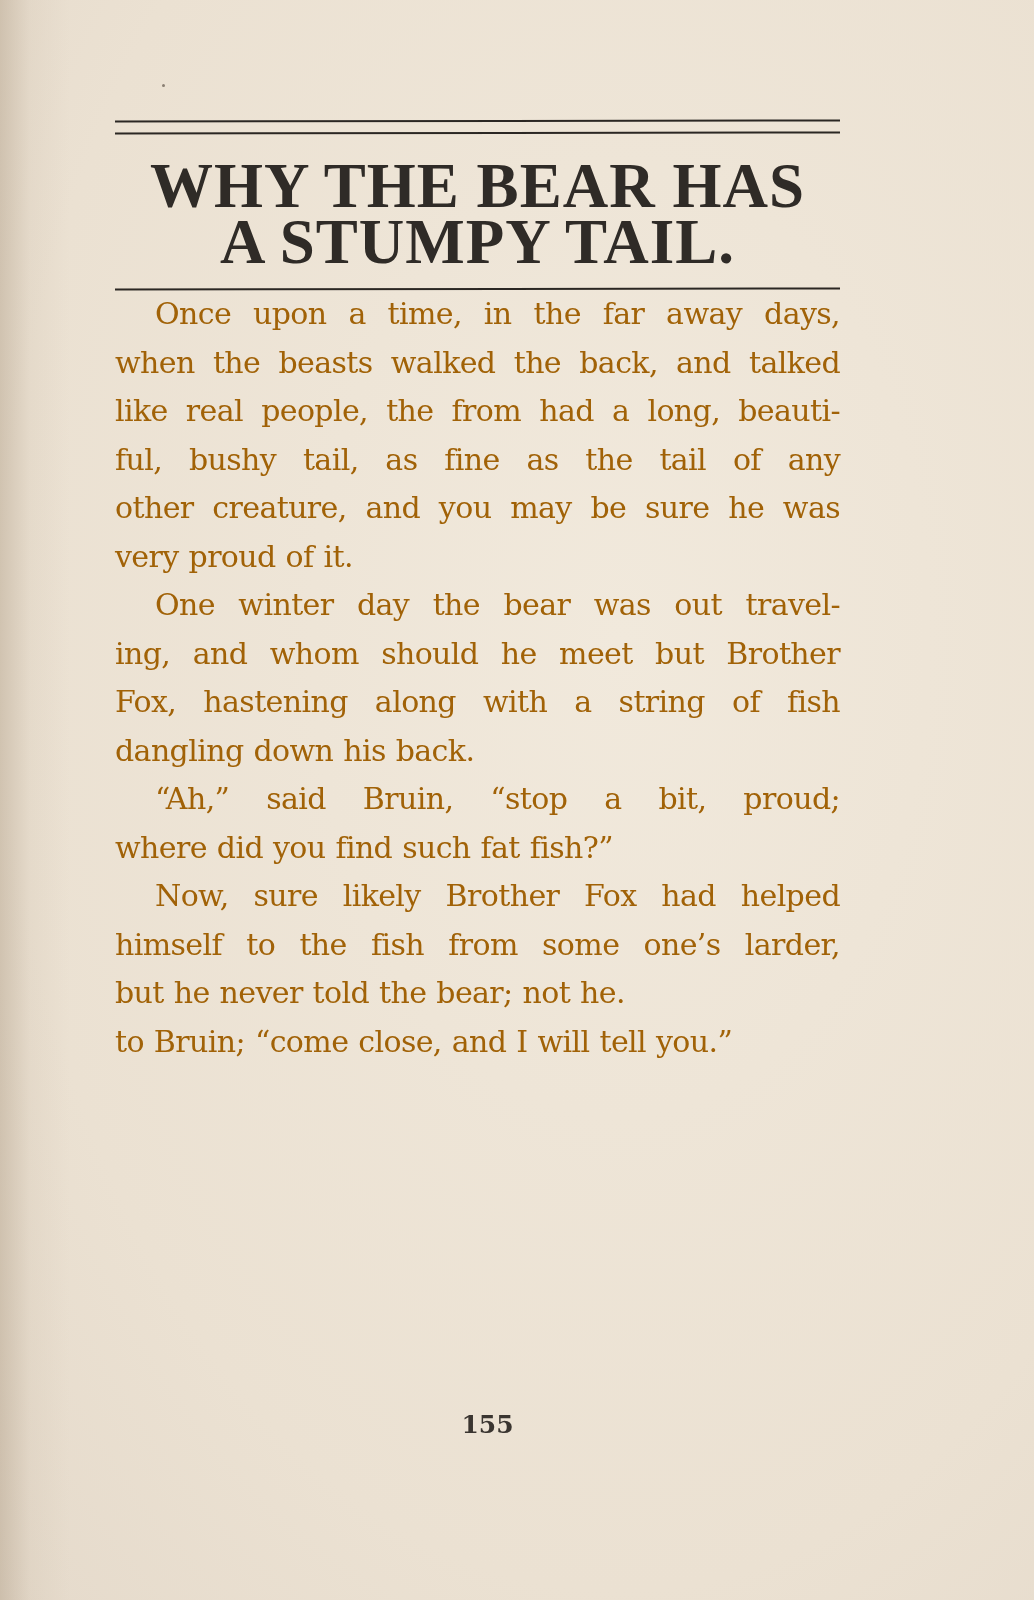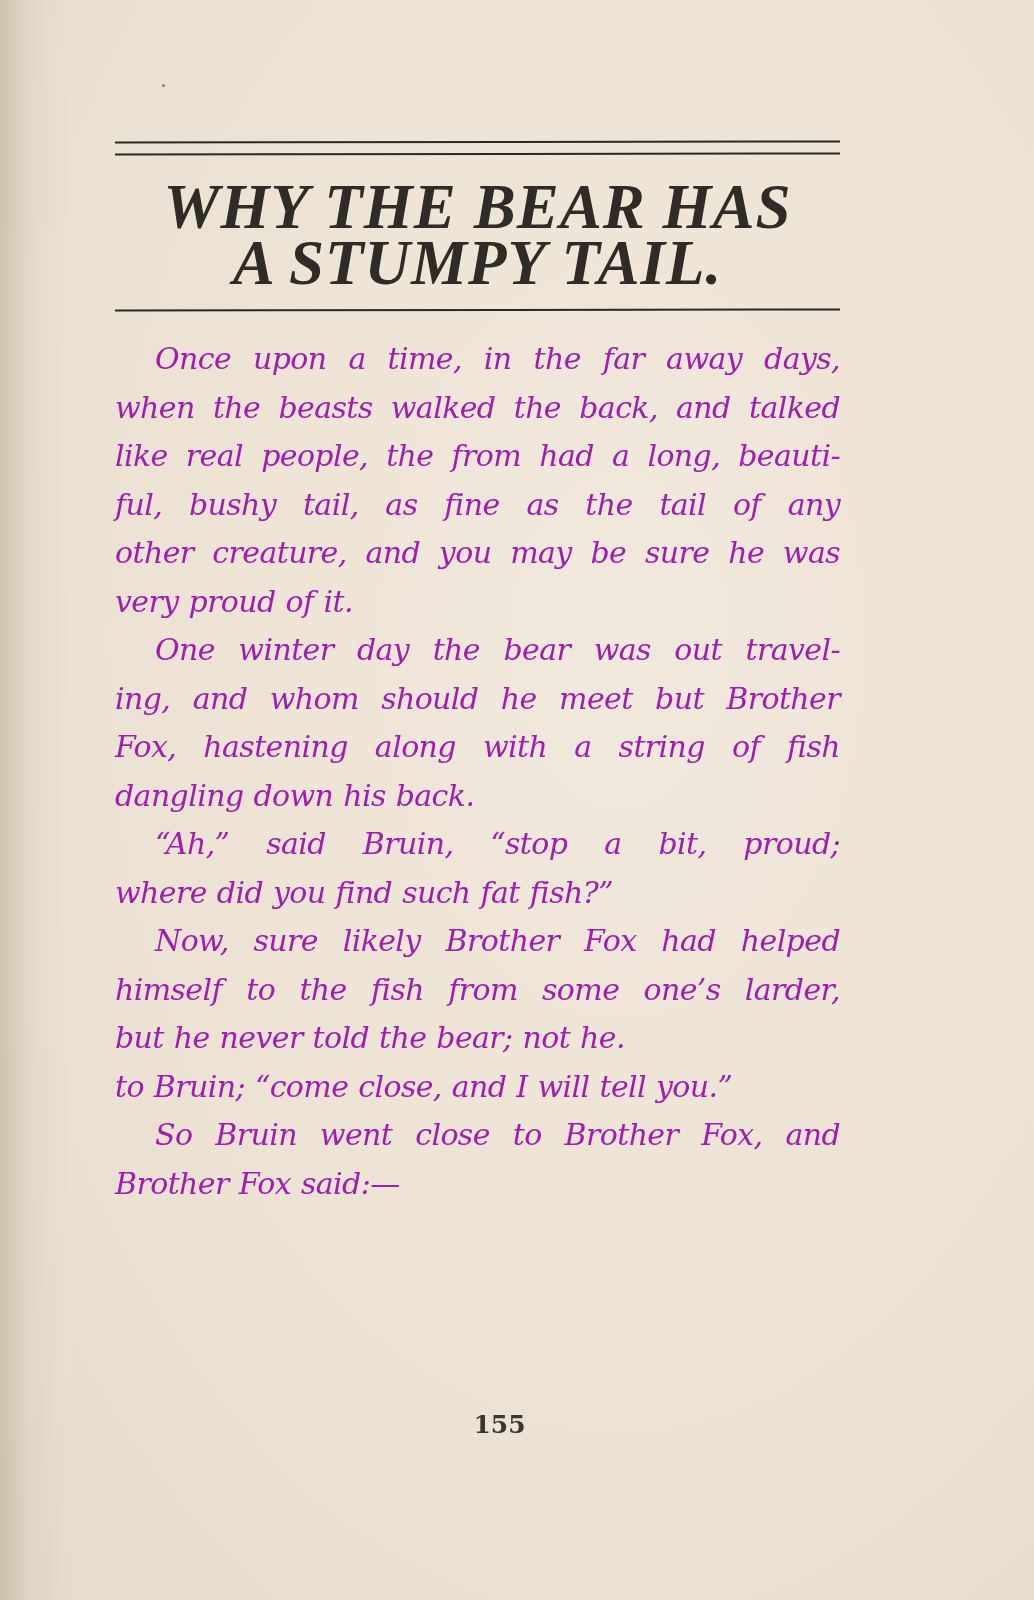--- a/index.html
+++ b/index.html
@@ -14,23 +14,22 @@
         linear-gradient(90deg, rgba(160,140,115,0.35) 0px, rgba(200,185,165,0.18) 30px, rgba(0,0,0,0) 70px),
         radial-gradient(ellipse at 60% 40%, #f1e9dc 0%, #ebe1d2 70%, #e5dacb 100%);
       position: relative;
       overflow: hidden;
       font-family: "DejaVu Serif", "Liberation Serif", serif;
       color: #2e2a26;
     }
     .page {
       position: absolute;
       left: 115px;
-      top: 141px;
+      top: 120px;
       width: 725px;
-      font-style: italic;
     }
     .rule-top-1 {
       height: 2px;
       background: #2b2723;
       margin: 0;
       transform: rotate(-0.08deg);
     }
     .rule-top-2 {
       height: 2px;
       background: #2b2723;
@@ -51,44 +50,43 @@
       display: block;
       white-space: nowrap;
     }
     .rule-bottom {
       height: 2px;
       background: #2b2723;
       margin-top: 18px;
       transform: rotate(-0.08deg);
     }
     .body-text {
-      margin-top: 24px;
       font-family: "DejaVu Serif", "Liberation Serif", serif;
       font-size: 30px;
       line-height: 48.5px;
-      color: #a21caf;
+      color: #a16207;
       letter-spacing: -0.6px;
       word-spacing: 1px;
     }
     .line {
       display: block;
       white-space: nowrap;
       text-align: justify;
       text-align-last: justify;
       height: 48.5px;
     }
     .line.indent {
       padding-left: 40px;
     }
     .line.last {
       text-align-last: left;
     }
     .page-number {
       position: absolute;
-      left: 12px;
+      left: 0;
       width: 975px;
       top: 1410px;
       text-align: center;
       font-family: "DejaVu Serif", "Liberation Serif", serif;
       font-size: 25px;
       font-weight: bold;
       color: #3a3530;
     }
     .speck {
       position: absolute;
@@ -134,20 +132,16 @@
       <span class="line last">where did you find such fat fish?”</span>
     </div>
     <div class="paragraph">
       <span class="line indent">Now, sure likely Brother Fox had helped</span>
       <span class="line">himself to the fish from some one’s larder,</span>
       <span class="line last">but he never told the bear; not he.</span>
     </div>
     <div class="paragraph">
       <span class="line last">to Bruin; “come close, and I will tell you.”</span>
     </div>
-    <div class="paragraph">
-      <span class="line indent">So Bruin went close to Brother Fox, and</span>
-      <span class="line last">Brother Fox said:—</span>
-    </div>
   </div>
 </div>
 
 <div class="page-number">155</div>
 
 </body></html>

